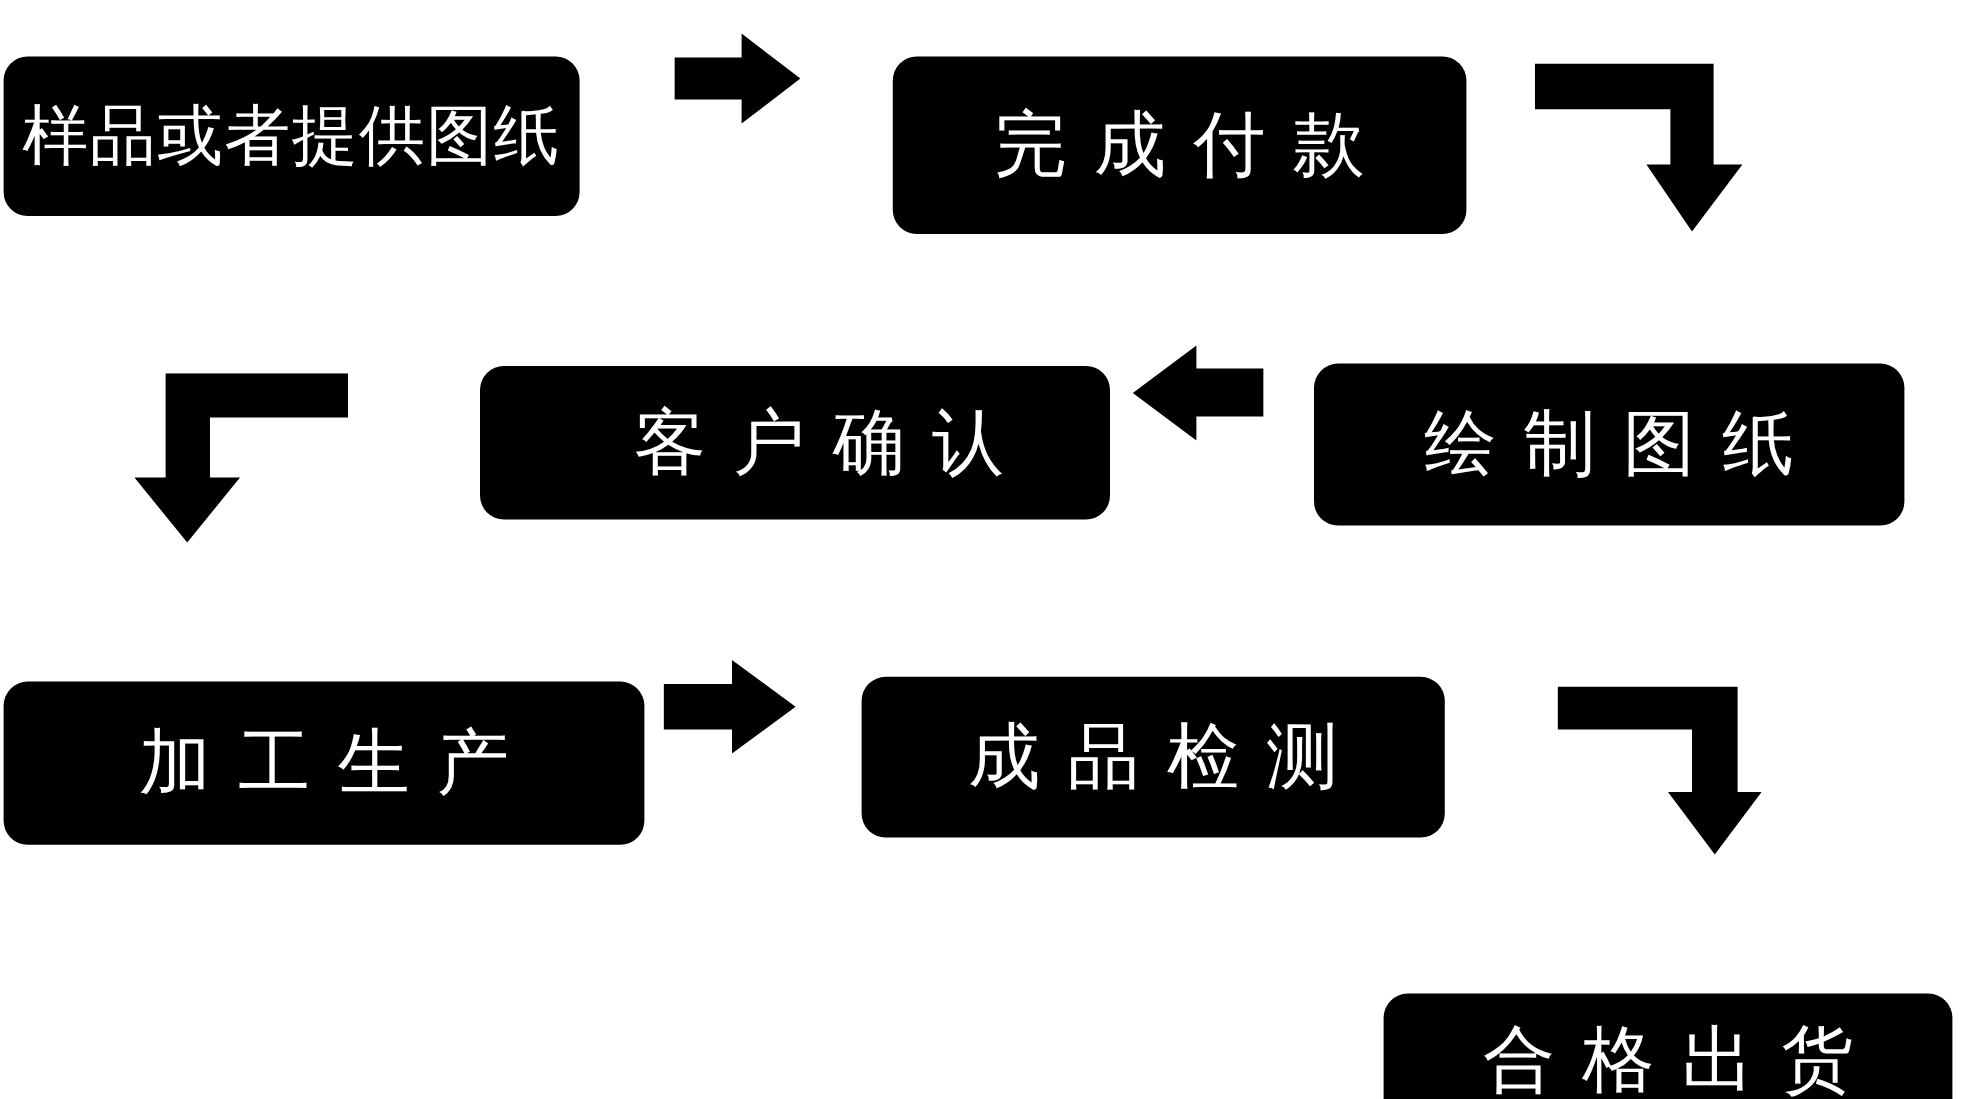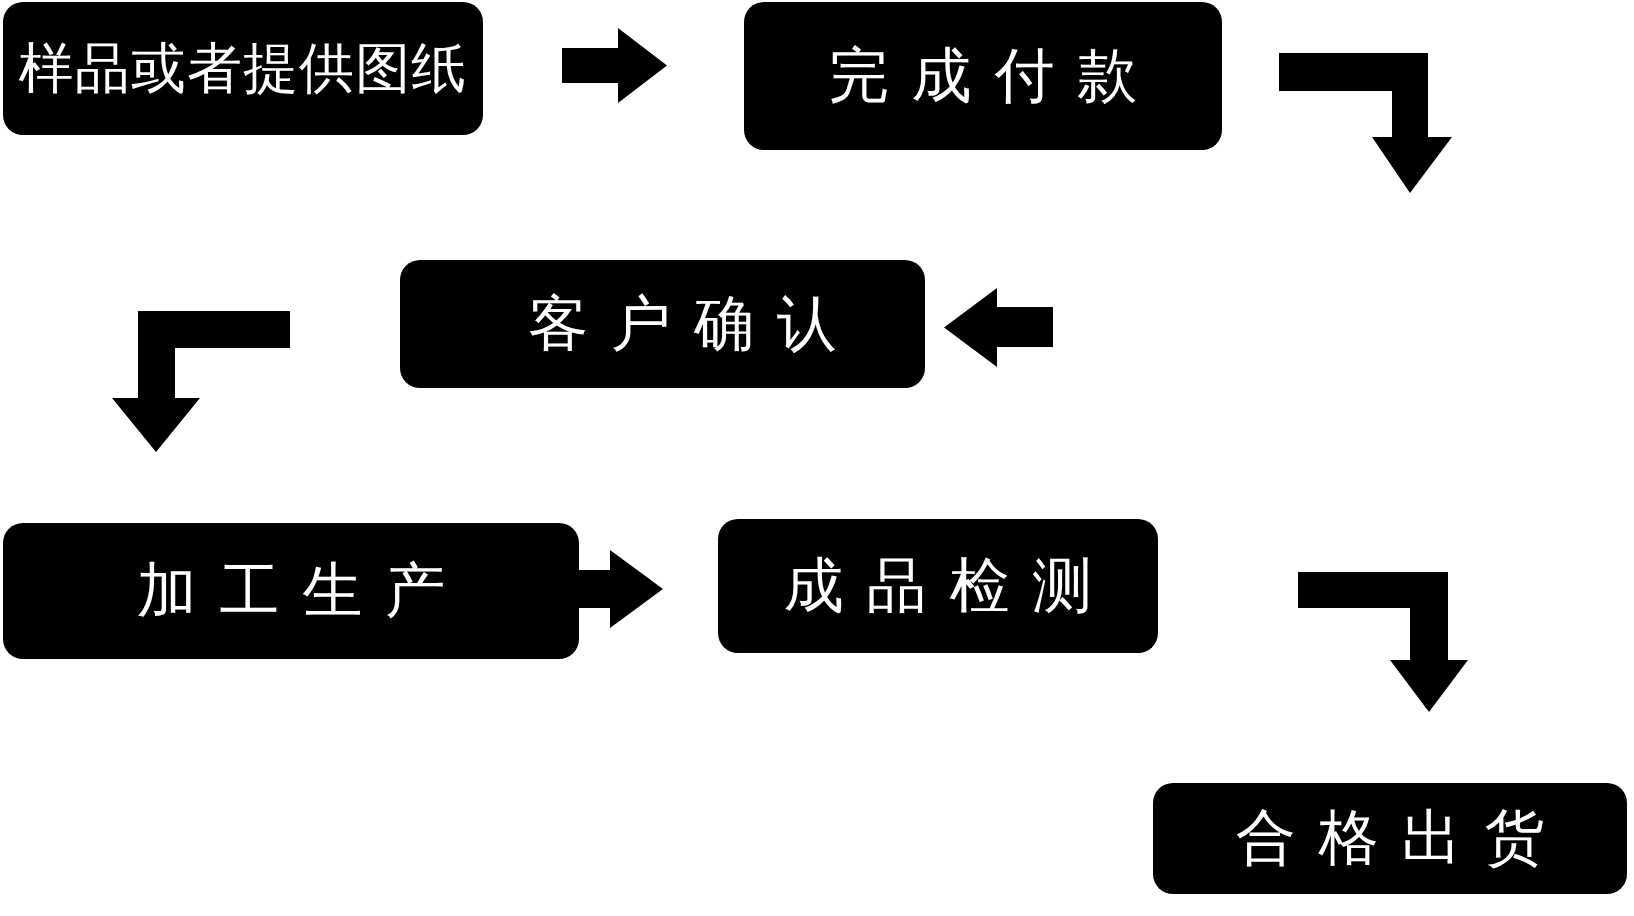--- a/index.html
+++ b/index.html
@@ -11,36 +11,37 @@
     overflow: hidden;
     font-family: "DejaVu Sans", sans-serif;
   }
   .node {
     position: absolute;
     background: #000000;
     border-radius: 20px;
     display: flex;
     align-items: center;
     justify-content: center;
+    margin-top: 45px;
   }
   .node .label {
     color: #ffffff;
     white-space: nowrap;
     font-weight: 500;
   }
   
   .node-1 { left: 3px;    top: 2px;   width: 480px; height: 133px; }
   .node-1 .label { font-size: 55px; letter-spacing: 0.02em; }
   .node-2 { left: 744px;  top: 2px;   width: 478px; height: 148px; }
   
   .node-3 { left: 1095px; top: 258px; width: 492px; height: 135px; }
   .node-4 { left: 400px;  top: 260px; width: 485px; height: 128px; padding-left: 40px; }
   
-  .node-5 { left: 3px;    top: 523px; width: 576px; height: 136px; }
-  .node-6 { left: 718px;  top: 519px; width: 440px; height: 134px; }
+  .node-5 { left: 3px;    top: 523px; width: 534px; height: 136px; }
+  .node-6 { left: 718px;  top: 519px; width: 486px; height: 134px; }
   
   .node-7 { left: 1153px; top: 783px; width: 474px; height: 111px; }
 
   .node-2 .label, .node-3 .label, .node-4 .label,
   .node-5 .label, .node-6 .label, .node-7 .label {
     font-size: 60px;
     letter-spacing: 0.38em;
     text-indent: 0.38em; 
   }
 
@@ -59,20 +60,23 @@
 <div id="canvas">
 
   <div class="node node-1">
     <span class="label">样品或者提供图纸</span>
   </div>
 
   <div class="node node-2">
     <span class="label">完成付款</span>
   </div>
 
+  <div class="node node-3">
+    <span class="label">绘制图纸</span>
+  </div>
 
   <div class="node node-4">
     <span class="label">客户确认</span>
   </div>
 
   <div class="node node-5">
     <span class="label">加工生产</span>
   </div>
 
   <div class="node node-6">

